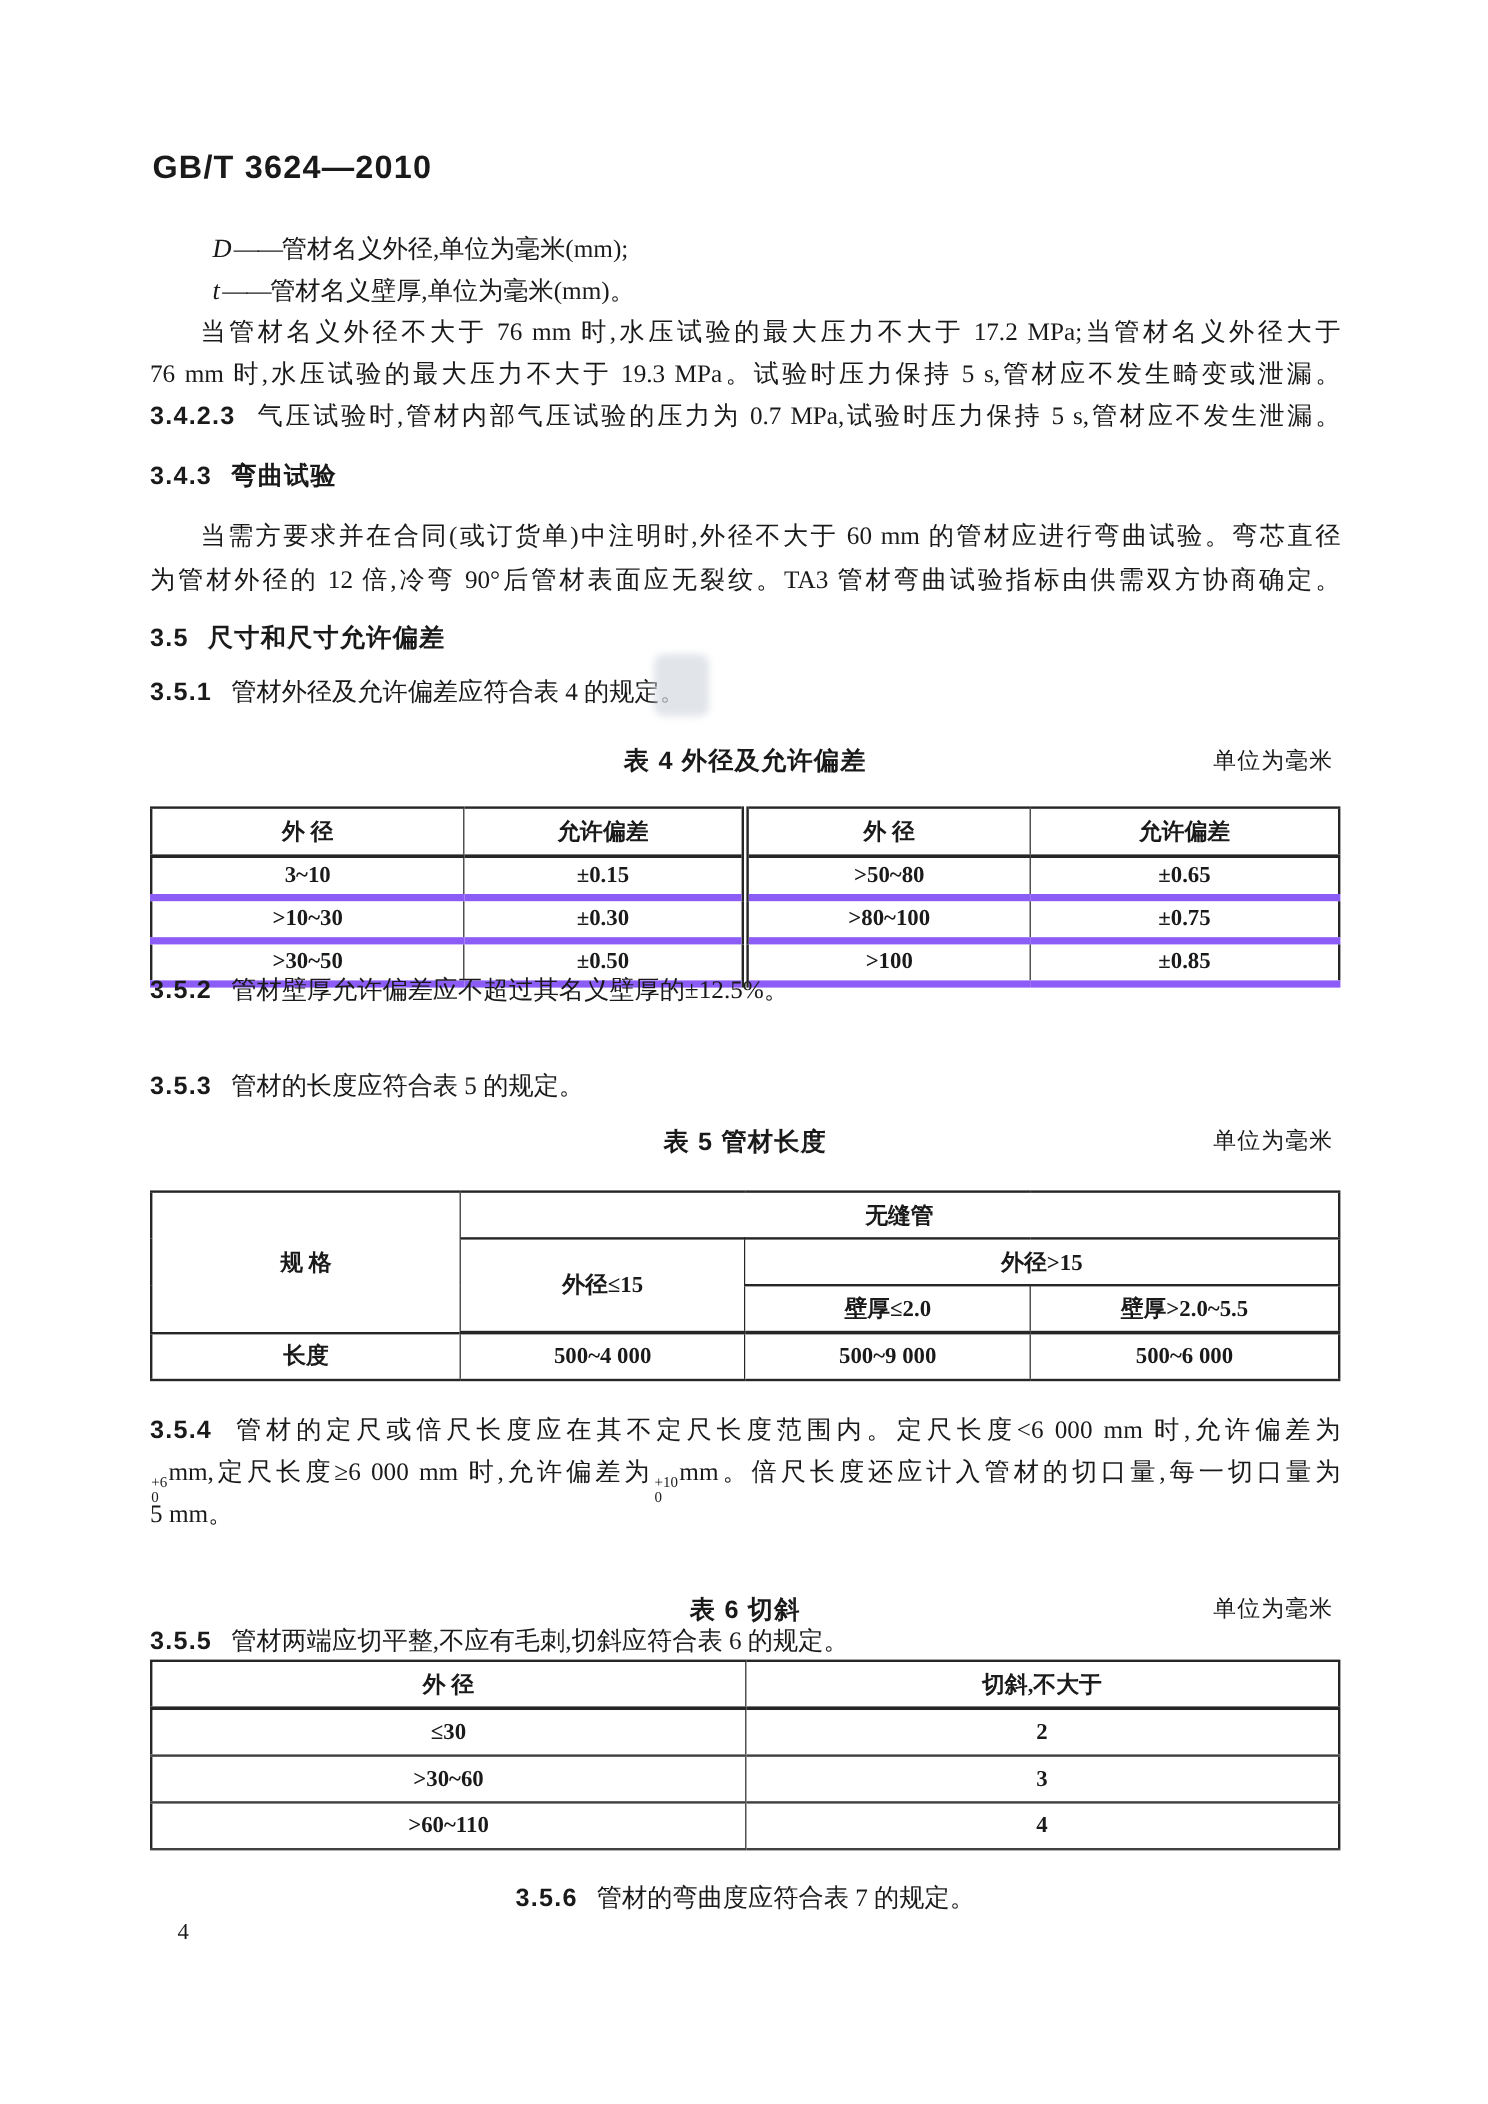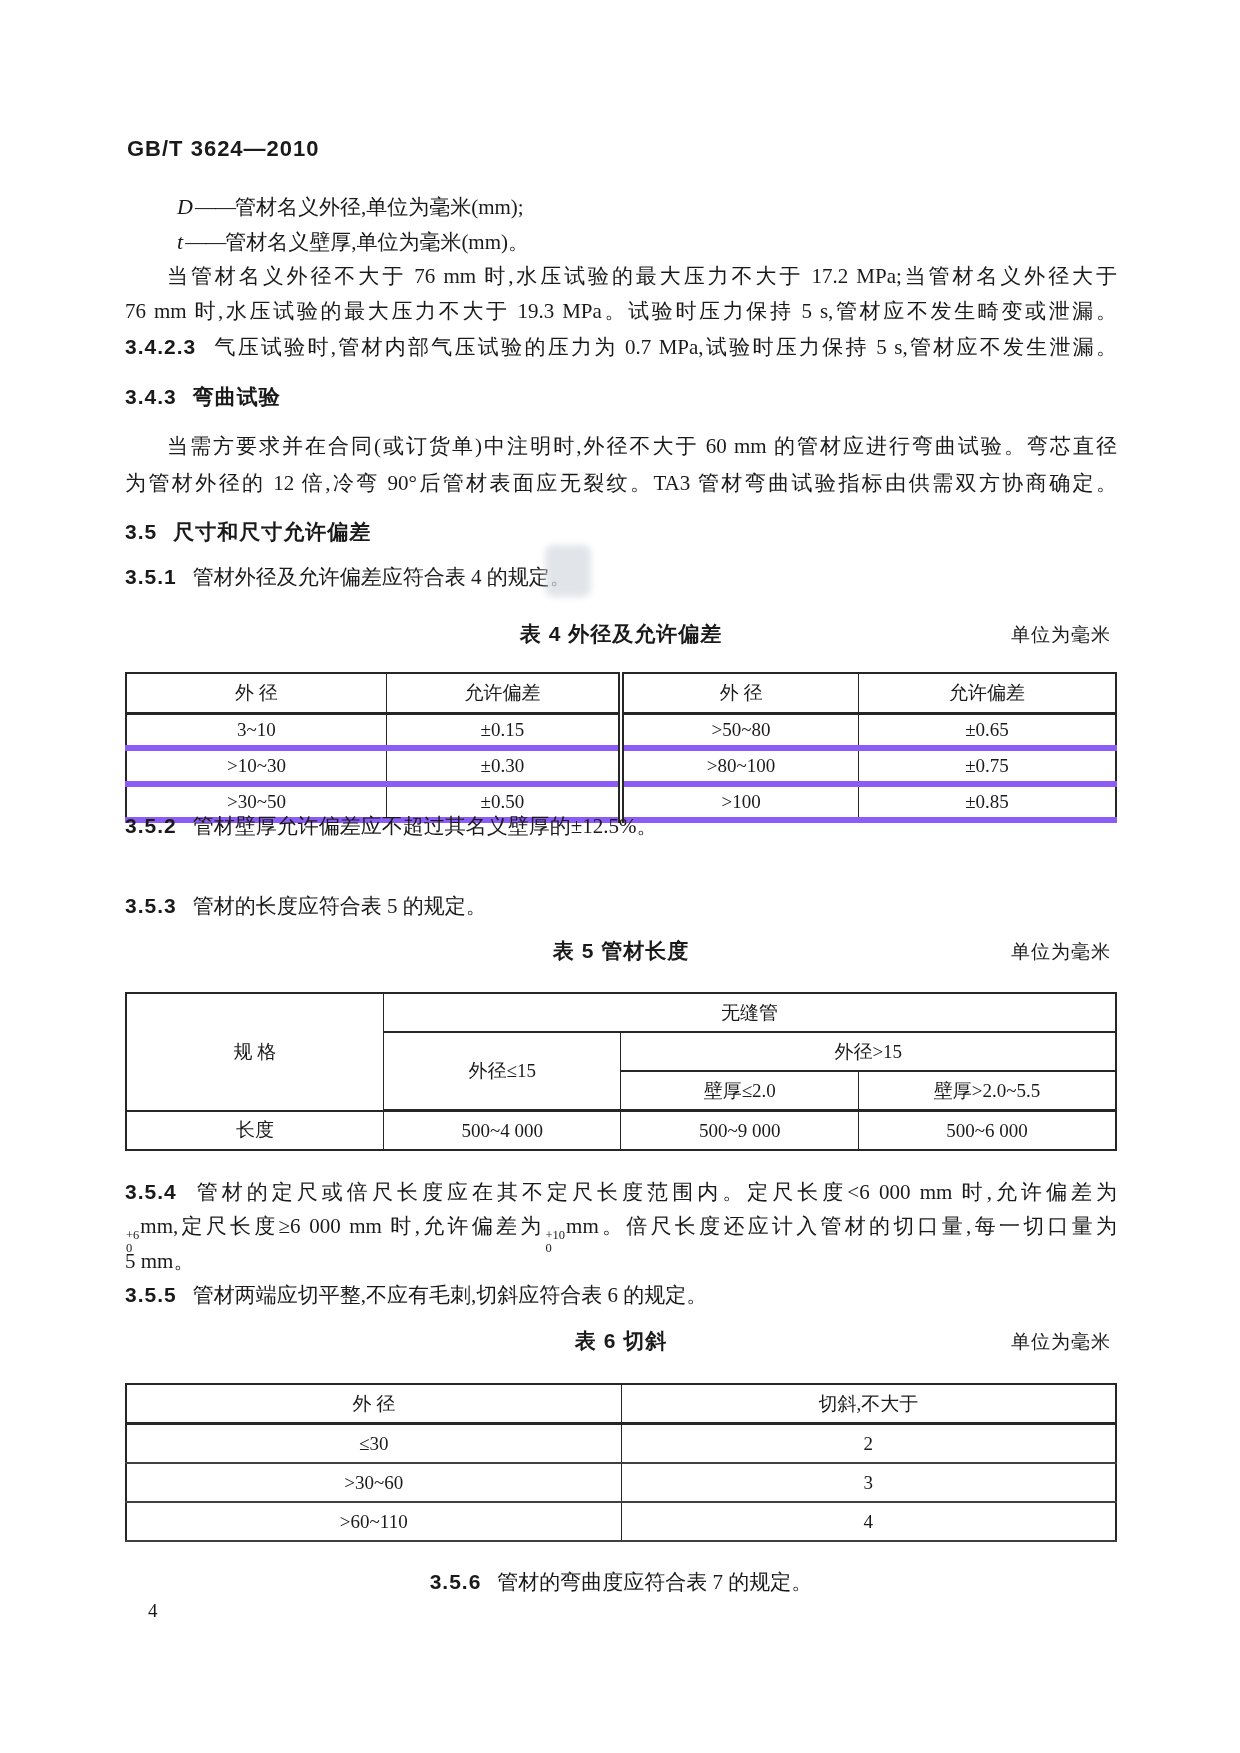--- a/index.html
+++ b/index.html
@@ -4,32 +4,32 @@
 <style>
   html,body{margin:0;padding:0;background:#ffffff;}
   .page{
     position:relative;width:1240px;height:1753px;background:#ffffff;
     font-family:"Liberation Serif","DejaVu Serif",serif;color:#1a1a1a;overflow:hidden;
   }
   .line{position:absolute;left:125px;width:992px;font-size:21px;line-height:27px;white-space:normal;}
   .just{text-align:justify;text-align-last:justify;}
   .indent{padding-left:42px;box-sizing:border-box;}
   .hei{font-family:"Liberation Sans","DejaVu Sans",sans-serif;font-weight:700;}
-  .doc-number{position:absolute;left:127px;top:136px;font-size:22px;letter-spacing:1px;}
+  .doc-number{position:absolute;left:127px;top:124px;font-size:27px;letter-spacing:1px;}
   .num{font-family:"Liberation Sans","DejaVu Sans",sans-serif;font-weight:700;margin-right:16px;letter-spacing:1px;}
   .sec-title{font-family:Liberation Sans, sans-serif;font-weight:700;letter-spacing:1px;}
   .def-sym{font-style:italic;font-size:22px;margin-right:2px;}
   .def-dash{letter-spacing:-1px;}
   .cap-row{position:absolute;left:125px;width:992px;text-align:center;font-size:21px;line-height:26px;}
   .cap-title{font-family:"Liberation Sans","DejaVu Sans",sans-serif;font-weight:700;letter-spacing:1px;}
   .cap-unit{position:absolute;right:6px;top:1px;font-size:19px;font-weight:400;
     font-family:"Liberation Serif","DejaVu Serif",serif;letter-spacing:1px;}
   table{position:absolute;left:125px;width:992px;border-collapse:collapse;table-layout:fixed;
     font-size:19px;color:#1a1a1a;}
-  td,th{border:1px solid #262626;text-align:center;vertical-align:middle;font-weight:400;padding:0;}
+  td,th{border:1px solid #262626;text-align:center;vertical-align:middle;font-weight:700;padding:0;}
   .t4{top:672px;height:151px;border:2px solid #262626;}
   .t4 td{border-top:2px solid #262626;border-bottom:6px solid #8b5cf6;}
   .t4 tr.hdr td{border-bottom:3px solid #262626;height:38px;}
   .t4 td.dbl{border-left:6px double #262626;}
   .t5{top:992px;height:151px;border:2px solid #262626;}
   .t5 td{border-top:2px solid #262626;border-bottom:2px solid #262626;height:37px;}
   .t5 td.thick-top{border-top:3px solid #262626;}
   .t5 td.thin-top{border-top:1px solid #262626;}
   .t6{top:1383px;height:150px;border:2px solid #262626;}
   .t6 td{border-top:2px solid #262626;border-bottom:2px solid #404040;height:37px;}
@@ -166,21 +166,21 @@
     <span class="frac">
         <span>+6</span>
         <span>0</span>
       </span><span>mm,定尺长度≥6 000 mm 时,允许偏差为</span><span class="frac">
         <span>+10</span>
         <span>0</span>
       </span><span>mm。倍尺长度还应计入管材的切口量,每一切口量为</span>
   </div>
   <div class="line" style="top:1248px;">5 mm。</div>
 
-  <div class="line" style="top:1281px;">
+  <div class="line" style="top:1354px;">
     <span class="num">3.5.5</span><span>管材两端应切平整,不应有毛刺,切斜应符合表 6 的规定。</span>
   </div>
 
   <div class="cap-row" style="top:1328px;">
     <span class="cap-title">表 6 切斜</span>
     <span class="cap-unit">单位为毫米</span>
   </div>
 
   <table class="t6">
     <colgroup>

